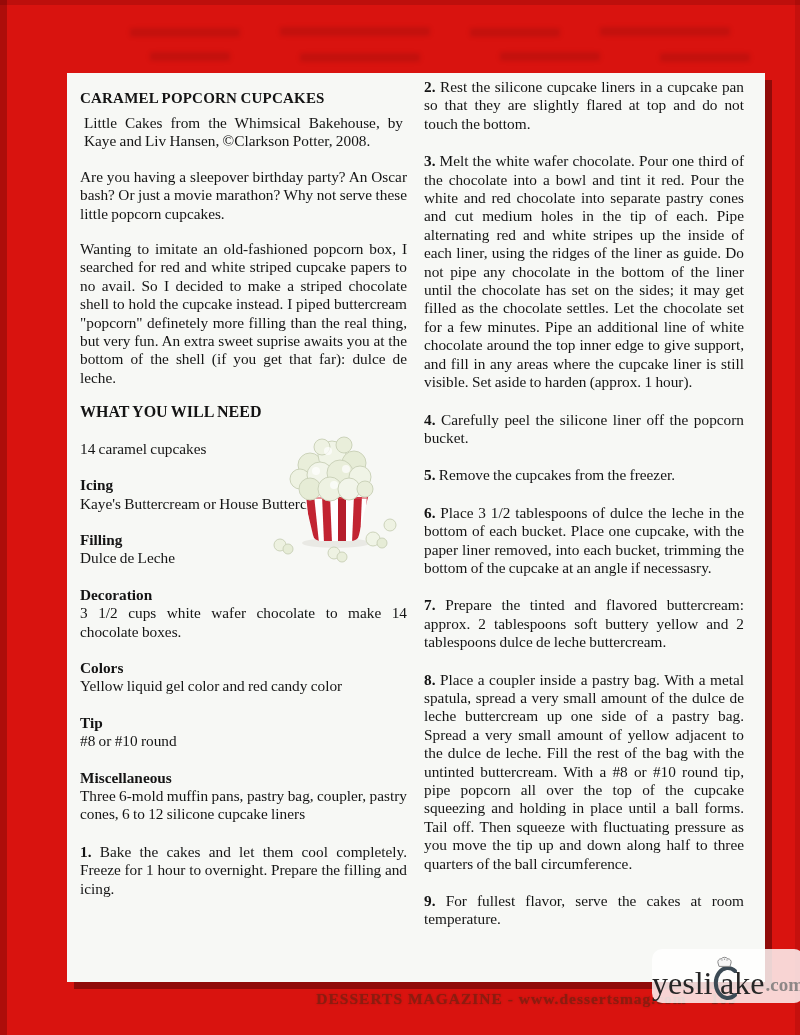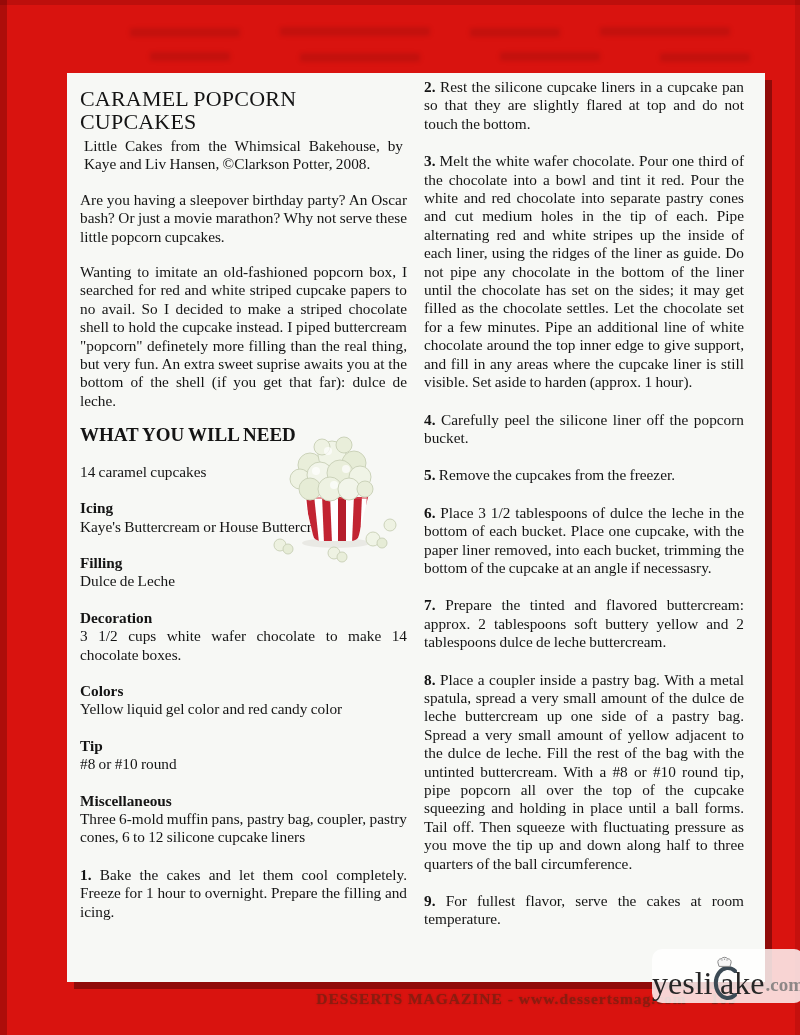--- a/index.html
+++ b/index.html
@@ -18,24 +18,24 @@
   .page{
     position:absolute;left:67px;top:73px;width:698px;height:909px;
     background:#f7f8f5;
     box-shadow:7px 7px 0 rgba(130,10,8,.85);
     color:#141414;
   }
   .col{position:absolute;text-align:justify;font-size:15.3px;line-height:18.4px;word-spacing:-0.5px;}
   .col-left{left:13px;top:14px;width:327px;}
   .col-right{left:357px;top:5px;width:320px;}
 
-  .doc-title{font-size:22px;font-weight:normal;line-height:23px;text-align:left;letter-spacing:.2px;}
+  .doc-title{font-size:15px;font-weight:bold;line-height:23px;text-align:left;letter-spacing:.2px;}
   .attribution{margin:4px;}
   .para{margin:17px 0 0;}
-  .need-heading{margin:16px 0 0;font-weight:bold;font-size:19px;text-align:left;}
+  .need-heading{margin:16px 0 0;font-weight:bold;font-size:16px;text-align:left;}
   .need-item{margin:18px 0 0;}
   .need-label{font-weight:bold;display:block;text-align:left;}
   .step{margin:19px 0 0;}
   .col-right .step:first-child{margin-top:0;}
   .step-num{font-weight:bold;}
 
   
   .photo{position:absolute;left:203px;top:348px;width:132px;height:150px;}
 
   

